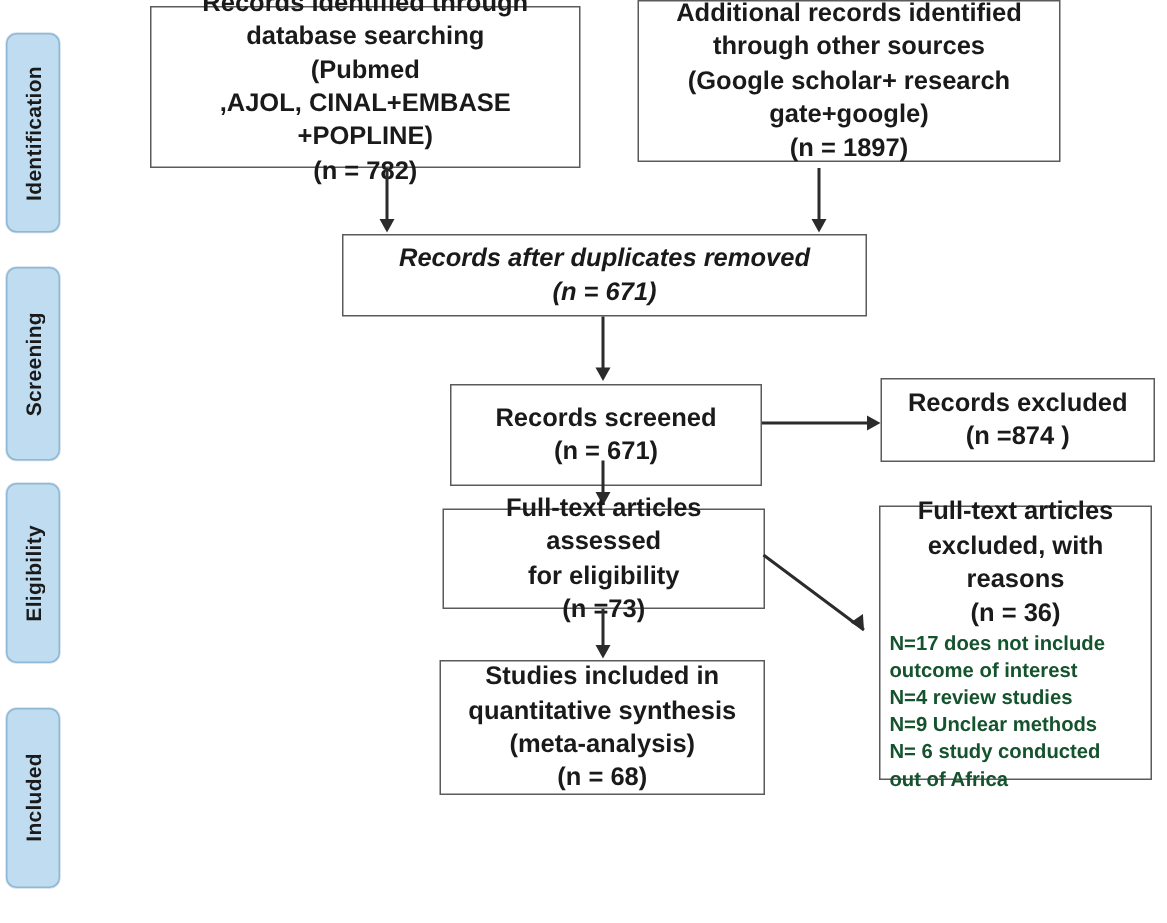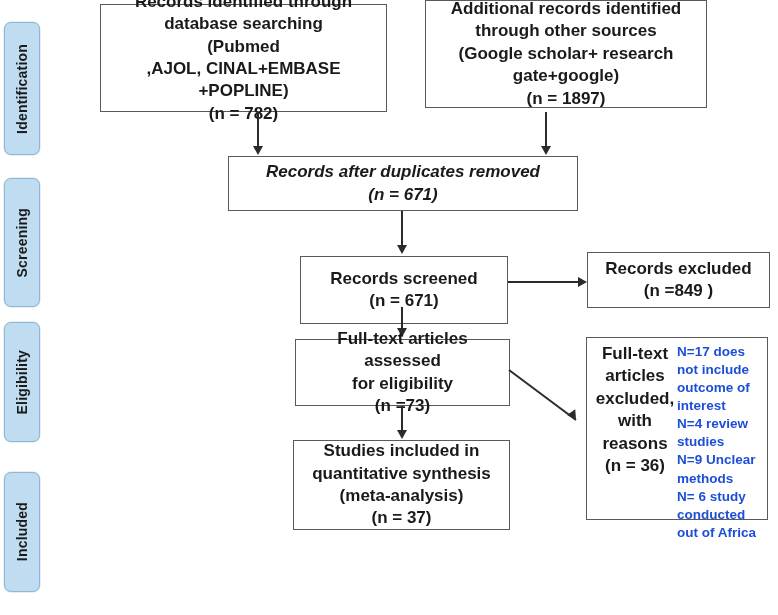--- a/index.html
+++ b/index.html
@@ -65,21 +65,21 @@
     align-items: flex-start;
     justify-content: center;
     padding-top: 5px;
   }
   .fbox.left-align .ftext {
     text-align: center;
   }
   .reasons-list {
     font-size: 13.5px;
     line-height: 1.34;
-    color: #1d4ed8;
+    color: #14532d;
     font-weight: bold;
     text-align: left;
     white-space: pre-line;
     font-family: "Liberation Sans", sans-serif;
   }
 
   
   .vline {
     position: absolute;
     width: 2px;
@@ -162,36 +162,36 @@
   <div class="vline" style="left:401px; top:211px; width:2px; height:36px;"></div>
   <div class="arrow-down" style="left:396.5px; top:245px;"></div>
 
   <div class="fbox" style="left:300px; top:256px; width:208px; height:68px;">
     <span class="ftext">Records screened
 (n = 671)</span>
   </div>
 
   <div class="fbox" style="left:587px; top:252px; width:183px; height:56px;">
     <span class="ftext">Records excluded
-(n =849   )</span>
+(n =874   )</span>
   </div>
 
   <div class="hline" style="left:508px; top:281px; width:71px; height:2px;"></div>
   <div class="arrow-right" style="left:578px; top:276.5px;"></div>
 
   <div class="vline" style="left:401px; top:307px; width:2px; height:22px;"></div>
   <div class="arrow-down" style="left:396.5px; top:328px;"></div>
 
   <div class="fbox" style="left:295px; top:339px; width:215px; height:67px;justify-content:center;">
     <span class="ftext">Full-text articles assessed
 for eligibility
 (n =73)</span>
   </div>
 
-  <div class="fbox left-align" style="left:586px; top:337px; width:182px; height:183px; flex-direction:row;">
+  <div class="fbox left-align" style="left:586px; top:337px; width:182px; height:183px; flex-direction:column;">
     <span class="ftext" style="display:block; width:100%; text-align:center;">Full-text articles
 excluded, with
 reasons
 (n = 36)</span>
     <span class="reasons-list" style="display:block; width:100%;">N=17 does not include
 outcome of interest
 N=4 review studies
 N=9 Unclear methods
 N= 6 study conducted
 out of Africa</span>
@@ -202,16 +202,16 @@
     <polygon points="68,52 58,50 64,42" fill="#2b2b2b" transform="rotate(18 68 52)"></polygon>
   </svg>
 
   <div class="vline" style="left:401px; top:406px; width:2px; height:25px;"></div>
   <div class="arrow-down" style="left:396.5px; top:430px;"></div>
 
   <div class="fbox" style="left:293px; top:440px; width:217px; height:90px;">
     <span class="ftext">Studies included in
 quantitative synthesis
 (meta-analysis)
-(n = 37)</span>
+(n = 68)</span>
   </div>
 
 </div>
 
 </body></html>

